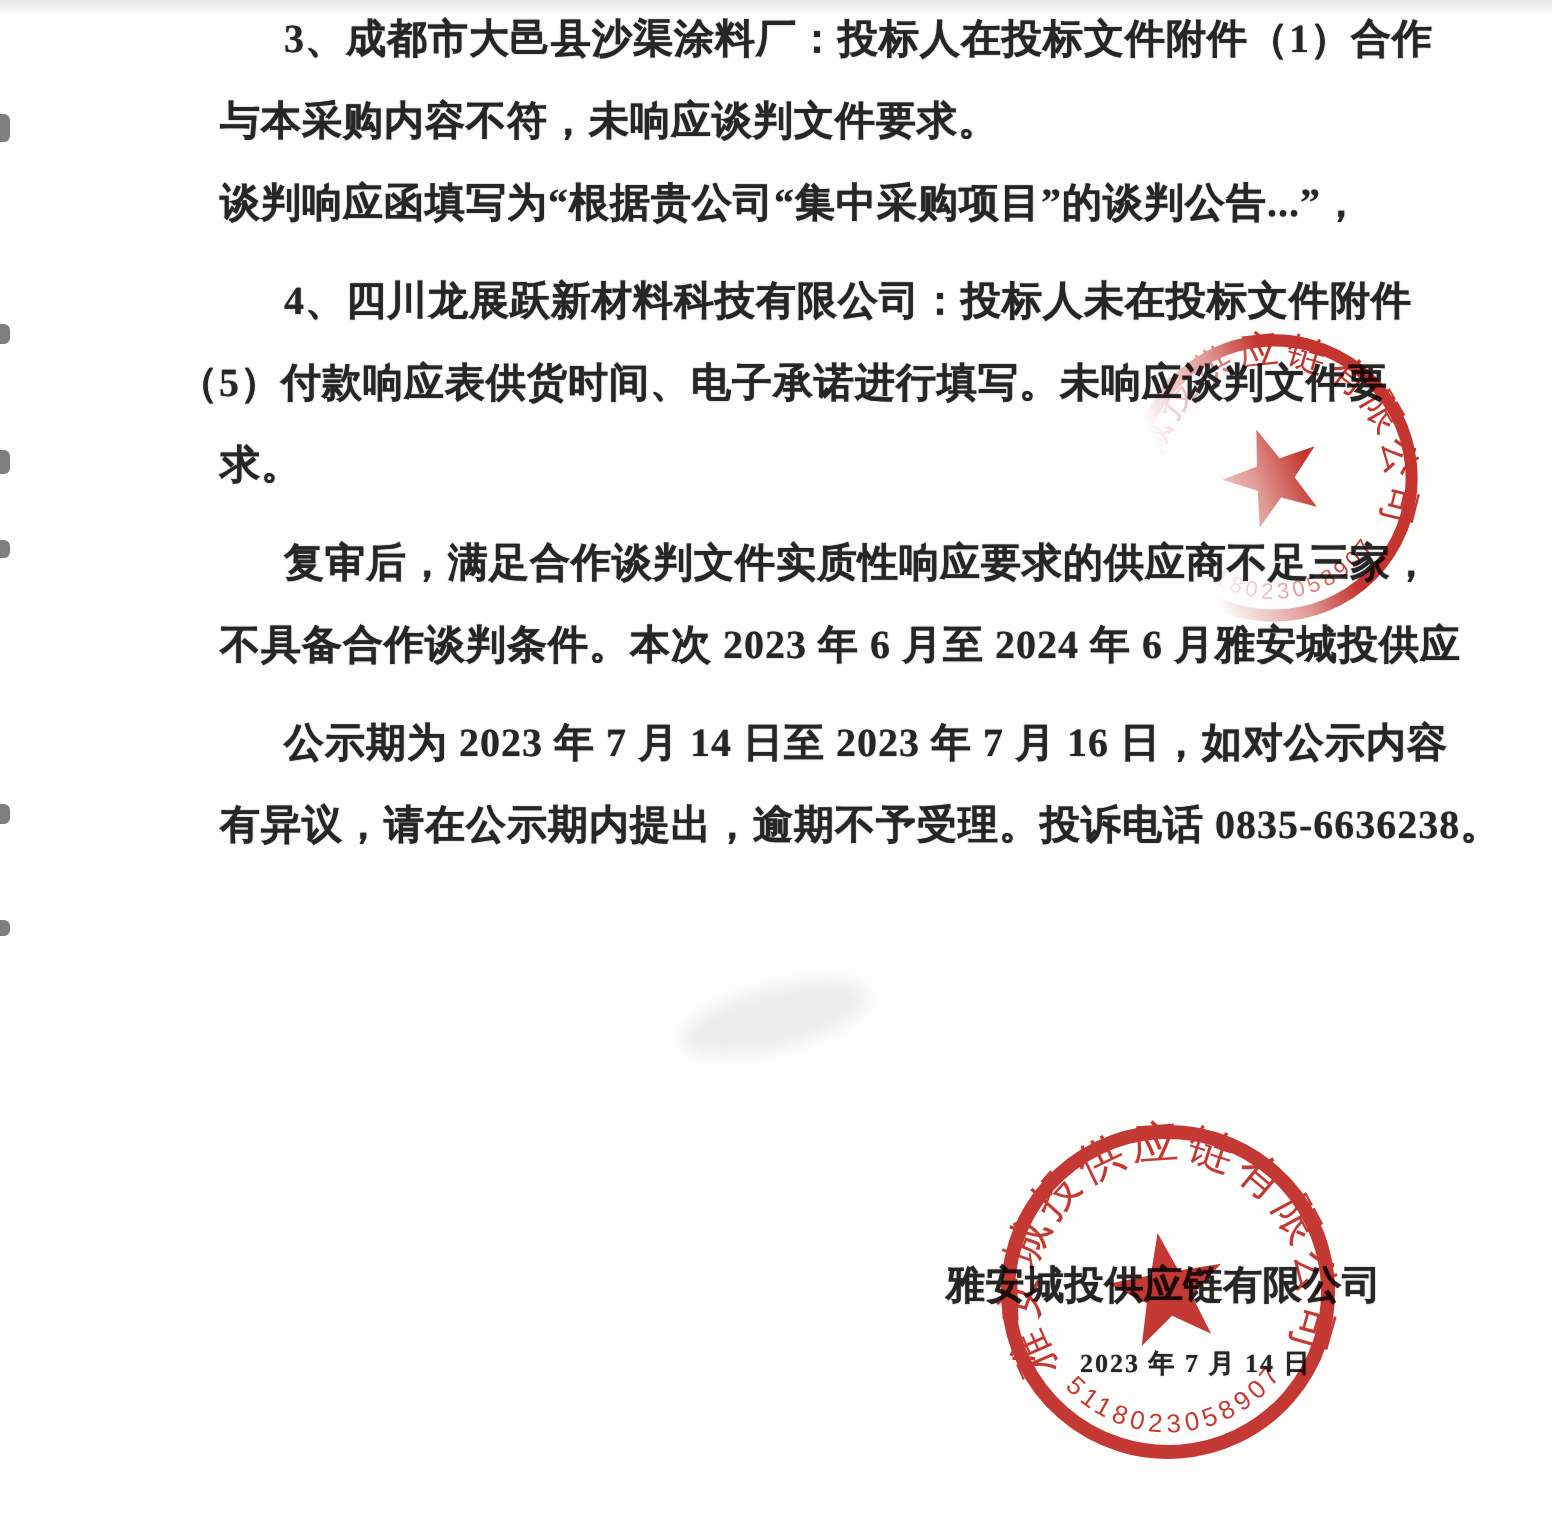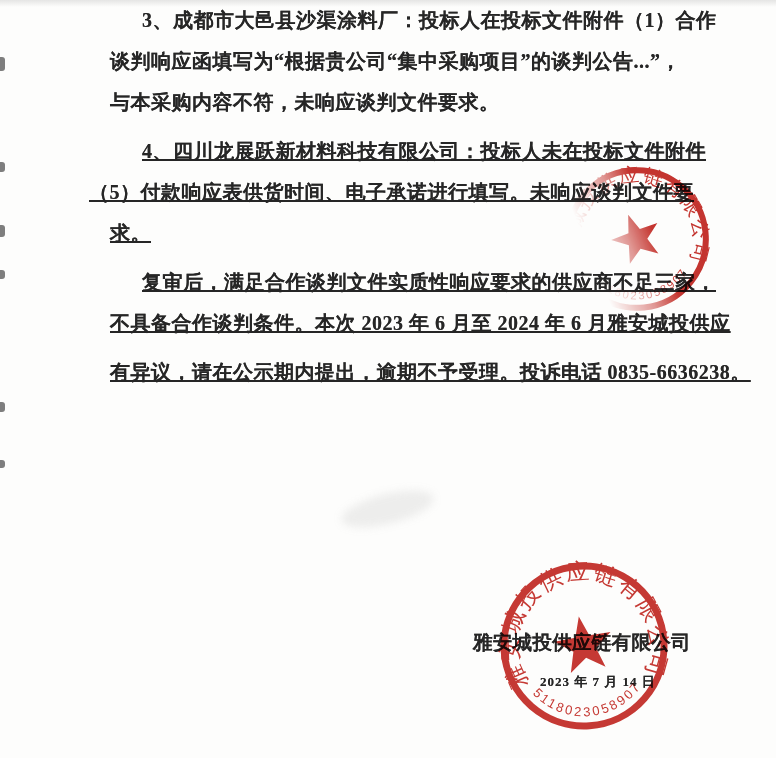--- a/index.html
+++ b/index.html
@@ -21,21 +21,21 @@
     position:absolute;left:340px;top:494px;width:95px;height:30px;
     background:rgba(125,125,125,.12);border-radius:50%;
     filter:blur(4px);transform:rotate(-14deg);
   }
   .doc{
     position:absolute;top:0;left:110px;width:600px;
     color:#262626;font-size:20px;font-weight:600;letter-spacing:.5px;
     text-shadow:0 0 .6px rgba(45,45,45,.75);
     filter:blur(.2px);
   }
-  .para+.para{margin-top:8px;text-decoration:underline;}
+  .para+.para{margin-top:8px;}
   .line{height:41px;line-height:41px;white-space:nowrap;}
   .line.indent{text-indent:32px;}
   .line.outdent{margin-left:-21px;}
   .sig{
     position:absolute;color:#262626;font-weight:600;white-space:nowrap;
     text-shadow:0 0 .6px rgba(45,45,45,.75);filter:blur(.2px);
   }
   .sig-company{left:473px;top:629px;font-size:19.5px;letter-spacing:.3px;}
   .sig-date{left:540px;top:673px;font-size:13px;letter-spacing:1px;font-family:Liberation Serif, serif;}
   .seal{position:absolute;mix-blend-mode:multiply;filter:blur(.3px);}
@@ -59,33 +59,34 @@
   <div class="edge-mark" style="top:162px;height:10px"></div>
   <div class="edge-mark" style="top:225px;height:12px"></div>
   <div class="edge-mark" style="top:270px;height:9px"></div>
   <div class="edge-mark" style="top:402px;height:10px"></div>
   <div class="edge-mark" style="top:460px;height:8px"></div>
   <div class="smudge"></div>
 
   <div class="doc">
     <div class="para">
       <div class="line indent">3、成都市大邑县沙渠涂料厂：投标人在投标文件附件（1）合作</div>
+      <div class="line">与本采购内容不符，未响应谈判文件要求。</div>
       <div class="line">谈判响应函填写为“根据贵公司“集中采购项目”的谈判公告...”，</div>
-      <div class="line">与本采购内容不符，未响应谈判文件要求。</div>
     </div>
     <div class="para">
       <div class="line indent">4、四川龙展跃新材料科技有限公司：投标人未在投标文件附件</div>
       <div class="line outdent">（5）付款响应表供货时间、电子承诺进行填写。未响应谈判文件要</div>
       <div class="line">求。</div>
     </div>
     <div class="para">
       <div class="line indent">复审后，满足合作谈判文件实质性响应要求的供应商不足三家，</div>
       <div class="line">不具备合作谈判条件。本次 2023 年 6 月至 2024 年 6 月雅安城投供应</div>
     </div>
     <div class="para">
+      <div class="line indent">公示期为 2023 年 7 月 14 日至 2023 年 7 月 16 日，如对公示内容</div>
       <div class="line">有异议，请在公示期内提出，逾期不予受理。投诉电话 0835-6636238。</div>
     </div>
   </div>
 
   <div class="sig sig-company">雅安城投供应链有限公司</div>
   <div class="sig sig-date">2023 年 7 月 14 日</div>
 
   <div class="seal seal-top">
     <svg viewBox="-100 -100 200 200" width="172" height="172">
       <defs>

